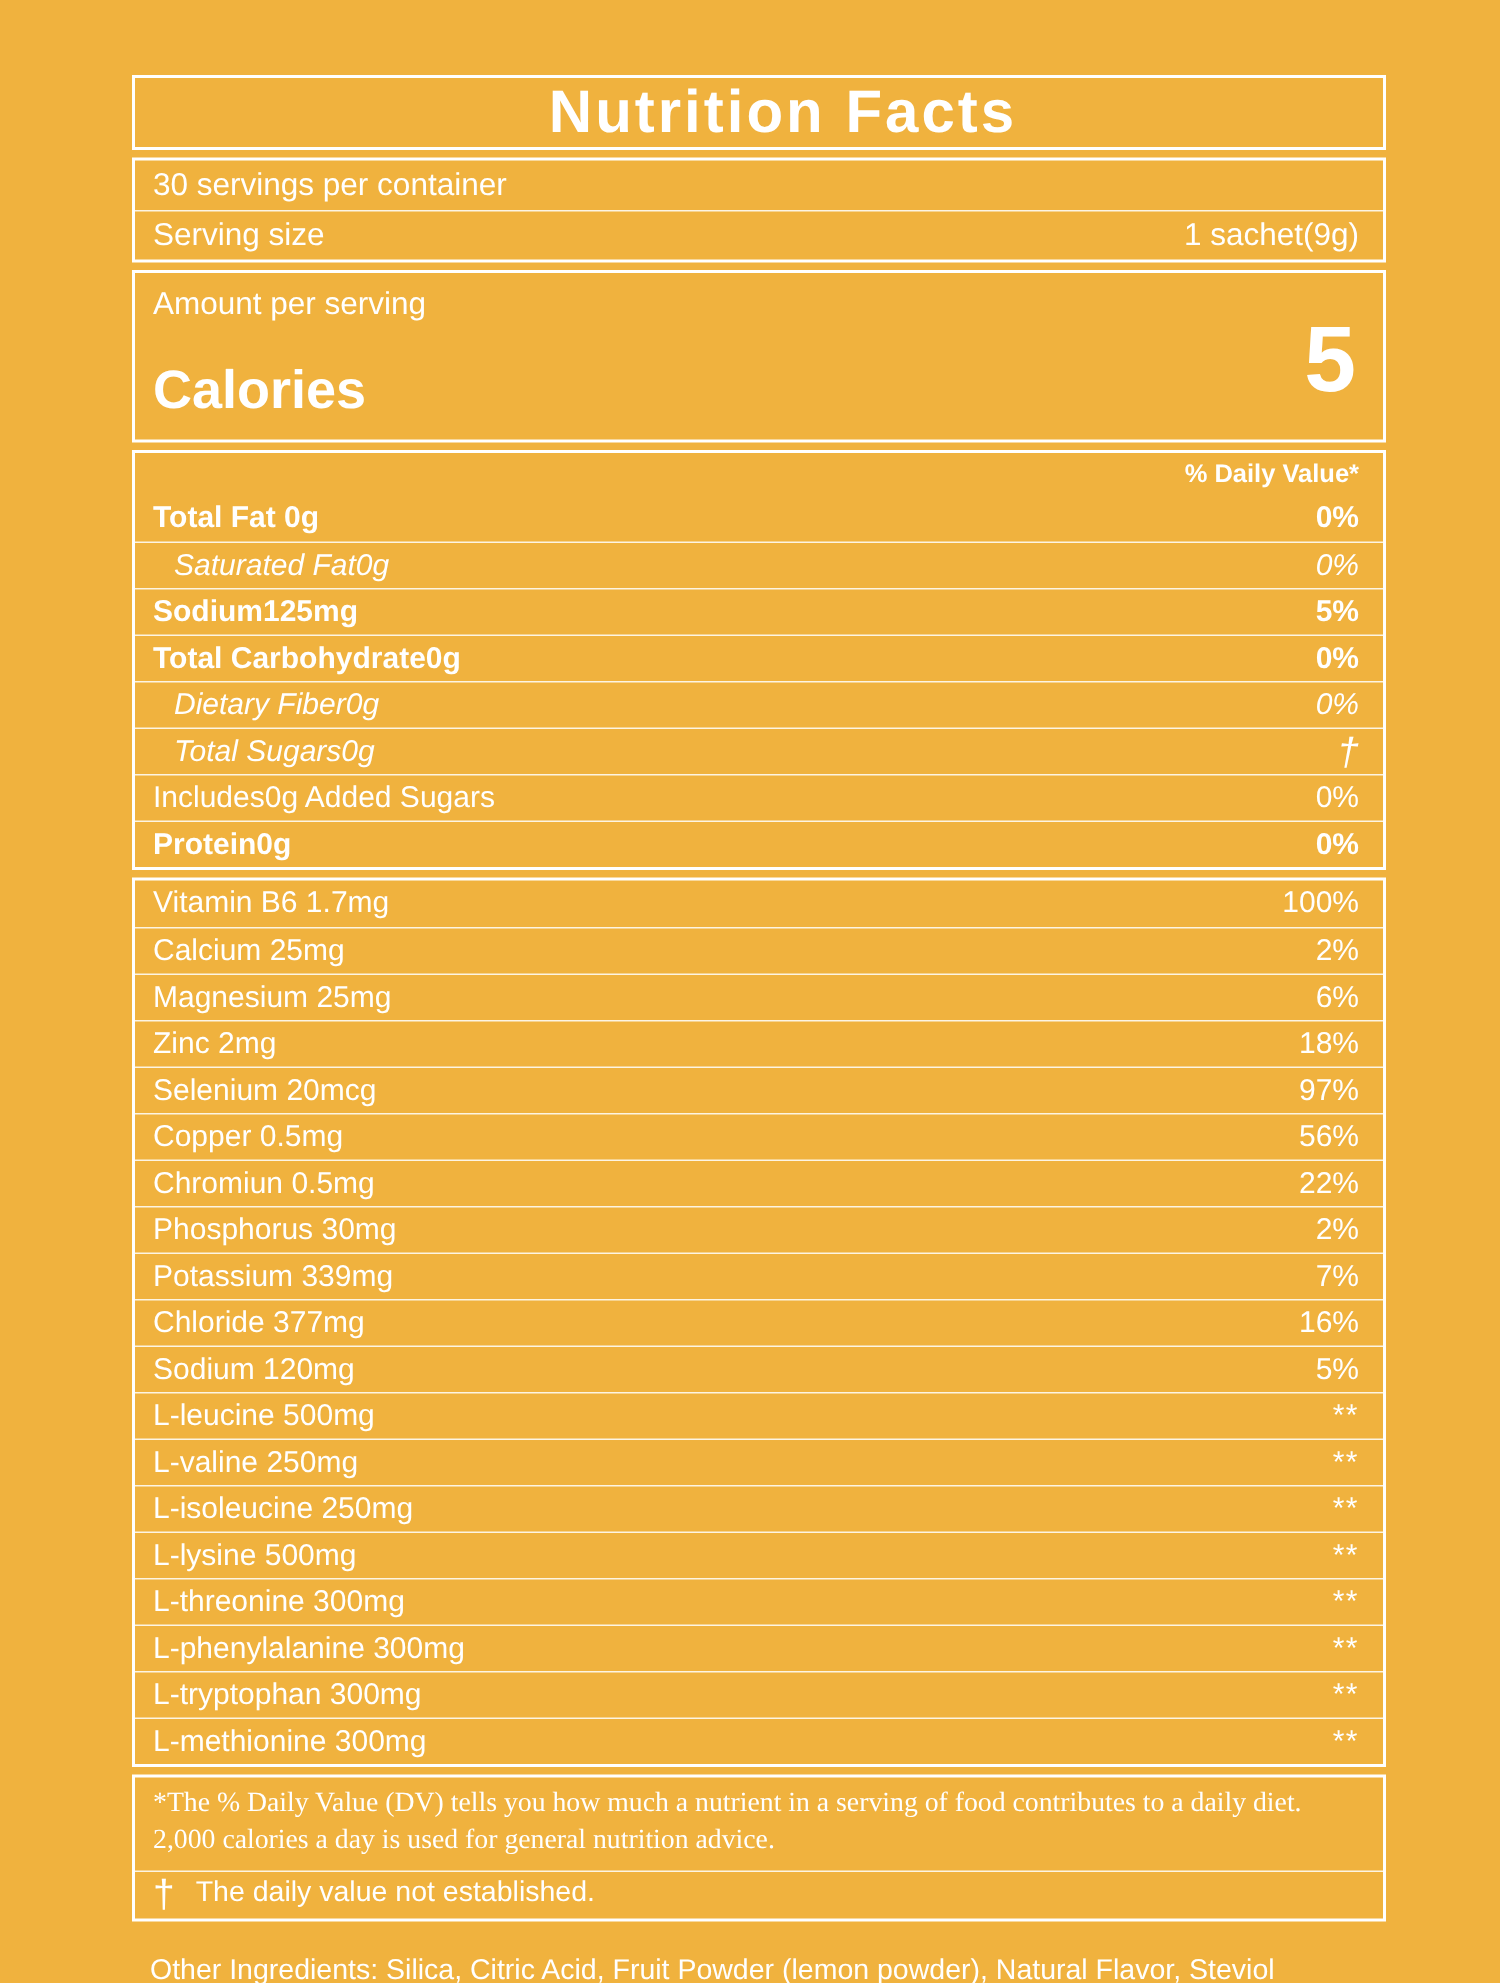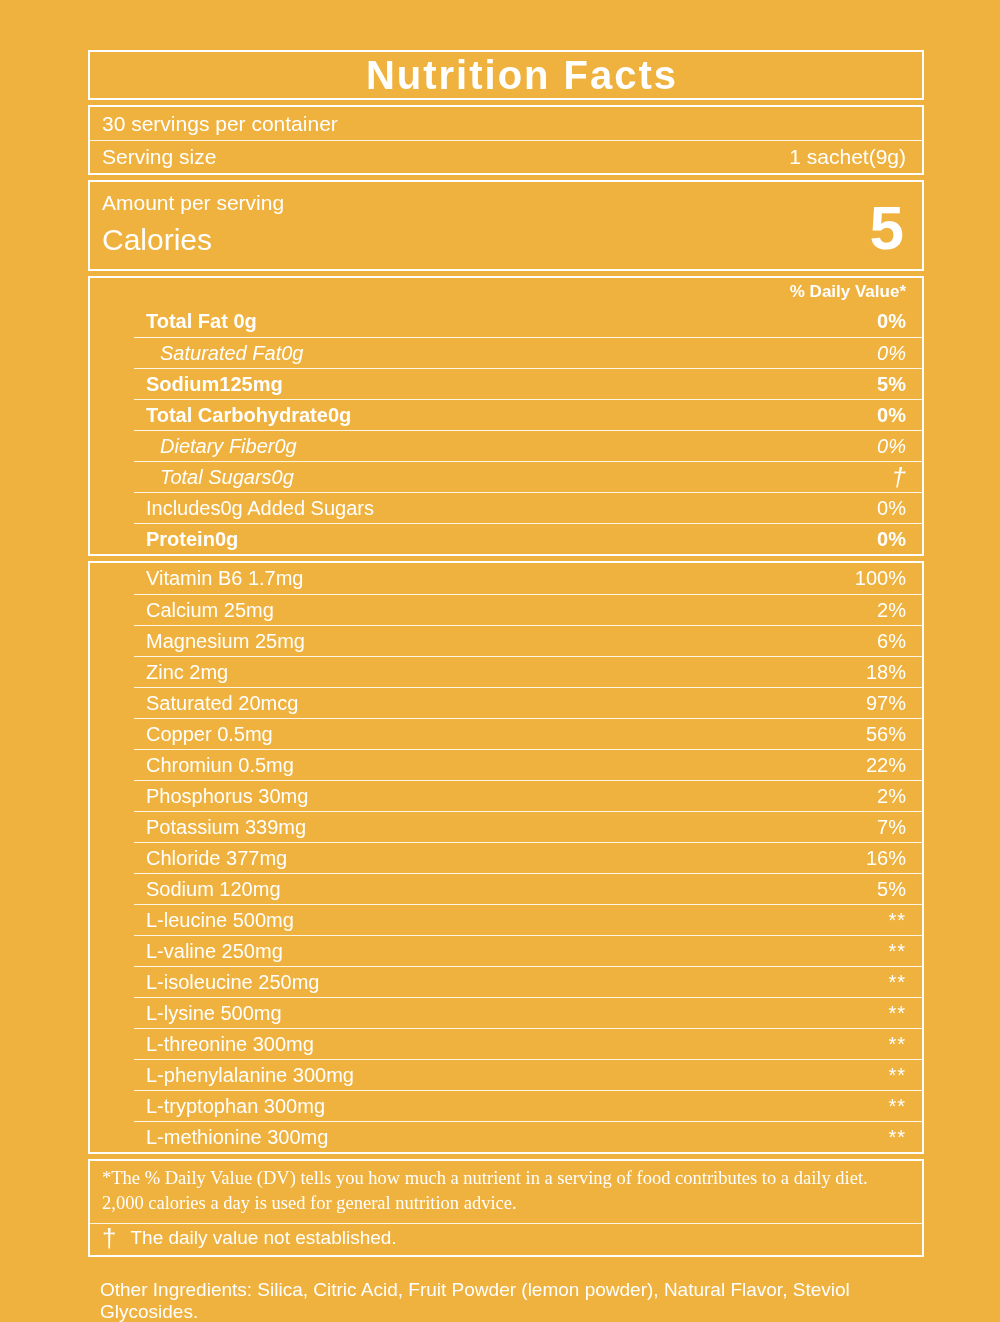--- a/index.html
+++ b/index.html
@@ -14,41 +14,41 @@
   .label-wrap { position: absolute; left: 88px; top: 50px; width: 836px; }
   .box { border: 2px solid #FFFFFF; margin-bottom: 5px; }
 
   
   .title-box { height: 50px; display: flex; align-items: center; justify-content: center; padding-left: 32px; }
   .title-text { font-size: 40px; font-weight: bold; letter-spacing: 2px; white-space: nowrap; }
 
   
   .nf-row {
     display: flex; justify-content: space-between; align-items: center;
-    min-height: 31px; padding: 0 16px 0 12px; font-size: 20px; margin-left: 44px;
+    min-height: 31px; padding: 0 16px 0 12px; font-size: 20px;
   }
   .nf-row + .nf-row { border-top: 1px solid rgba(255,255,255,0.85); }
   .nf-row.bold .nf-label, .nf-row.bold .nf-value { font-weight: bold; }
   .nf-row.indent-1 { padding-left: 26px; font-style: italic; }
   .nf-row.indent-2 { }
   .nf-value { text-align: right; }
   .nf-value.dagger { font-size: 26px; line-height: 18px; font-weight: normal; }
   .nf-value.stars { letter-spacing: 1px; }
 
   
   .serving-row {
     display: flex; justify-content: space-between; align-items: center;
     min-height: 33px; padding: 0 16px 0 12px; font-size: 21px;
   }
   .serving-row + .serving-row { border-top: 1px solid rgba(255,255,255,0.85); gap: 40px; }
 
   
   .calories-box { position: relative; padding: 9px 16px 12px 12px; }
   .amount-label { font-size: 21px; }
-  .calories-label { font-size: 30px; font-weight: normal; margin-top: 8px; }
+  .calories-label { font-size: 36px; font-weight: bold; margin-top: 24px; }
   .calories-value {
     position: absolute; right: 18px; top: 50%; transform: translateY(-46%);
     font-size: 62px; font-weight: bold; line-height: 1;
   }
 
   
   .dv-header {
     display: flex; justify-content: flex-end; align-items: center;
     min-height: 28px; padding: 0 16px; font-size: 17px; font-weight: bold;
   }
@@ -139,21 +139,21 @@
         </div>
         <div class="nf-row">
           <span class="nf-label">Magnesium 25mg</span>
           <span class="nf-value">6%</span>
         </div>
         <div class="nf-row">
           <span class="nf-label">Zinc 2mg</span>
           <span class="nf-value">18%</span>
         </div>
         <div class="nf-row">
-          <span class="nf-label">Saturated 20mcg</span>
+          <span class="nf-label">Selenium 20mcg</span>
           <span class="nf-value">97%</span>
         </div>
         <div class="nf-row">
           <span class="nf-label">Copper 0.5mg</span>
           <span class="nf-value">56%</span>
         </div>
         <div class="nf-row">
           <span class="nf-label">Chromiun 0.5mg</span>
           <span class="nf-value">22%</span>
         </div>

